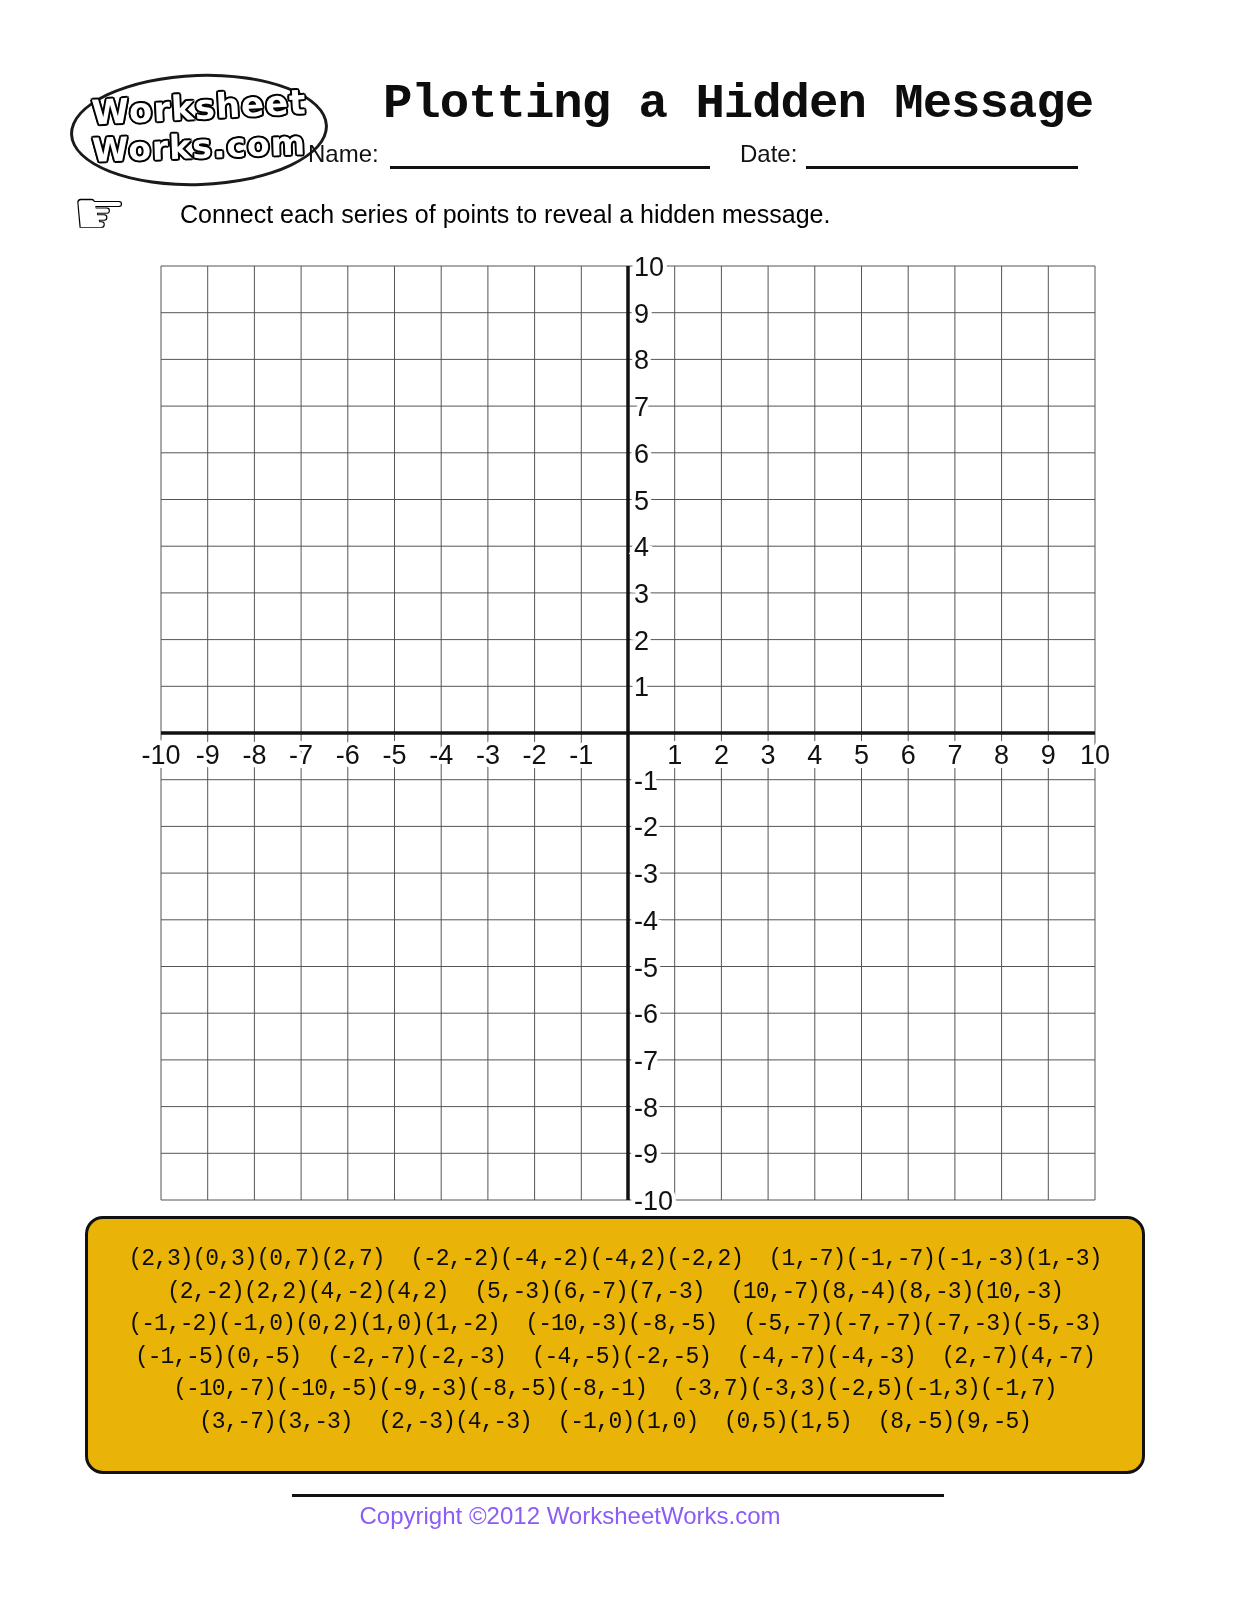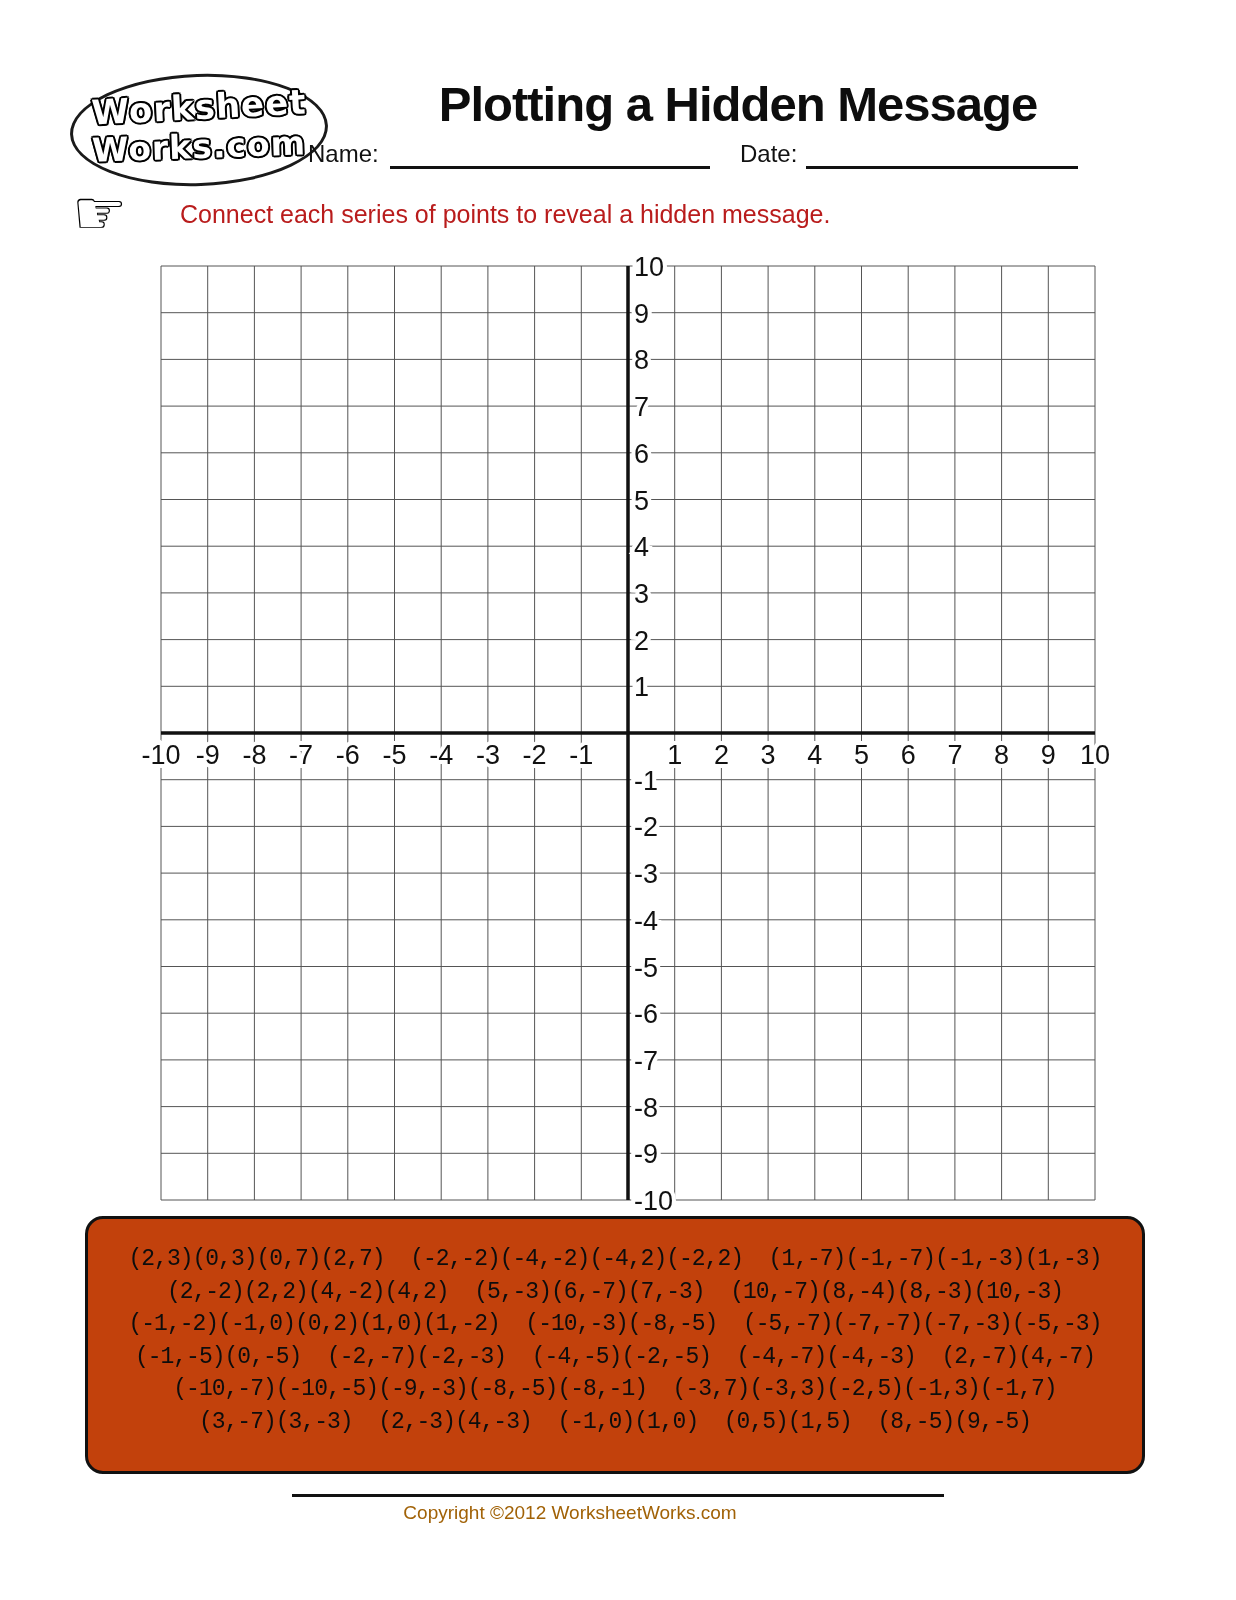--- a/index.html
+++ b/index.html
@@ -12,50 +12,50 @@
                 transform:rotate(-2deg);background:#fff;}
   .logo-text{position:absolute;width:100%;text-align:center;
              font-family:"DejaVu Sans",sans-serif;font-weight:bold;color:#fff;
              text-shadow:2px 0 0 #000,-2px 0 0 #000,0 2px 0 #000,0 -2px 0 #000,
                          1.5px 1.5px 0 #000,-1.5px 1.5px 0 #000,1.5px -1.5px 0 #000,-1.5px -1.5px 0 #000;
              letter-spacing:1px;line-height:1;}
   .logo-line1{top:16px;font-size:34px;transform:rotate(-3deg);}
   .logo-line2{top:56px;font-size:33px;transform:rotate(-2deg);}
 
   .page-title{position:absolute;left:330px;top:76px;width:816px;text-align:center;
-              font-family:Liberation Sans, sans-serif;font-weight:bold;
+              font-family:Liberation Mono, monospace;font-weight:bold;
               font-size:49px;letter-spacing:-1px;color:#0d0d0d;}
 
   .name-label{position:absolute;left:308px;top:140px;font-size:24px;font-weight:normal;}
   .name-line{position:absolute;left:390px;top:166px;width:320px;border-bottom:3px solid #111;}
   .date-label{position:absolute;left:740px;top:140px;font-size:24px;font-weight:normal;}
   .date-line{position:absolute;left:806px;top:166px;width:272px;border-bottom:3px solid #111;}
 
   
   .hand-icon{position:absolute;left:72px;top:182px;font-size:62px;line-height:1;color:#000;
              font-family:"DejaVu Sans",sans-serif;}
-  .instruction-text{position:absolute;left:180px;top:200px;font-size:25px;color:#b91c1c;}
+  .instruction-text{position:absolute;left:180px;top:200px;font-size:25px;color:#000000;}
 
   
   .grid-wrap{position:absolute;left:161px;top:266px;width:934px;height:934px;}
   .grid-wrap svg{overflow:visible;display:block;}
   .grid-wrap text{font-family:"Liberation Sans",sans-serif;font-size:27px;}
 
   
   .points-box{position:absolute;left:85px;top:1216px;width:1060px;height:258px;
               border:3px solid #111;border-radius:18px;box-sizing:border-box;
-              padding-top:24px;background:#c2410c;}
+              padding-top:24px;background:#eab308;}
   .points-line{white-space:pre;text-align:center;
                font-family:"Liberation Mono",monospace;font-size:23px;letter-spacing:-1px;
                line-height:32.5px;color:#0d0d0d;}
 
   
   .footer-rule{position:absolute;left:292px;top:1494px;width:652px;border-top:3px solid #111;}
   .copyright{position:absolute;left:0;top:1502px;width:1140px;text-align:center;
-             font-size:19px;color:#a16207;}
+             font-size:24px;color:#8b5cf6;}
 </style>
 </head>
 <body>
 
 <div id="page">
 
   <div class="logo">
     <div class="logo-ellipse"></div>
     <div class="logo-text logo-line1">Worksheet</div>
     <div class="logo-text logo-line2">Works.com</div>

